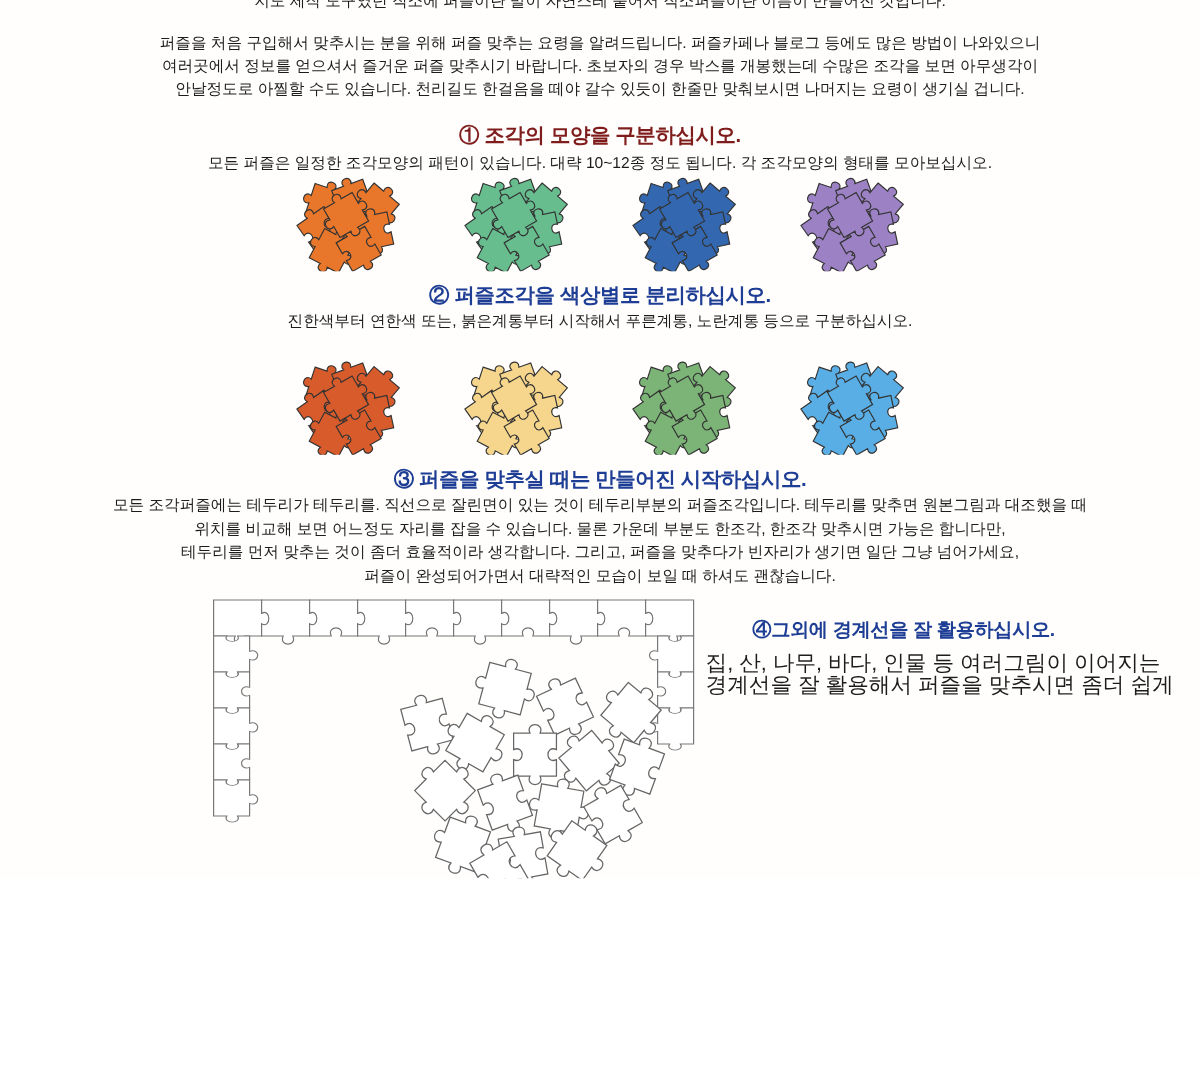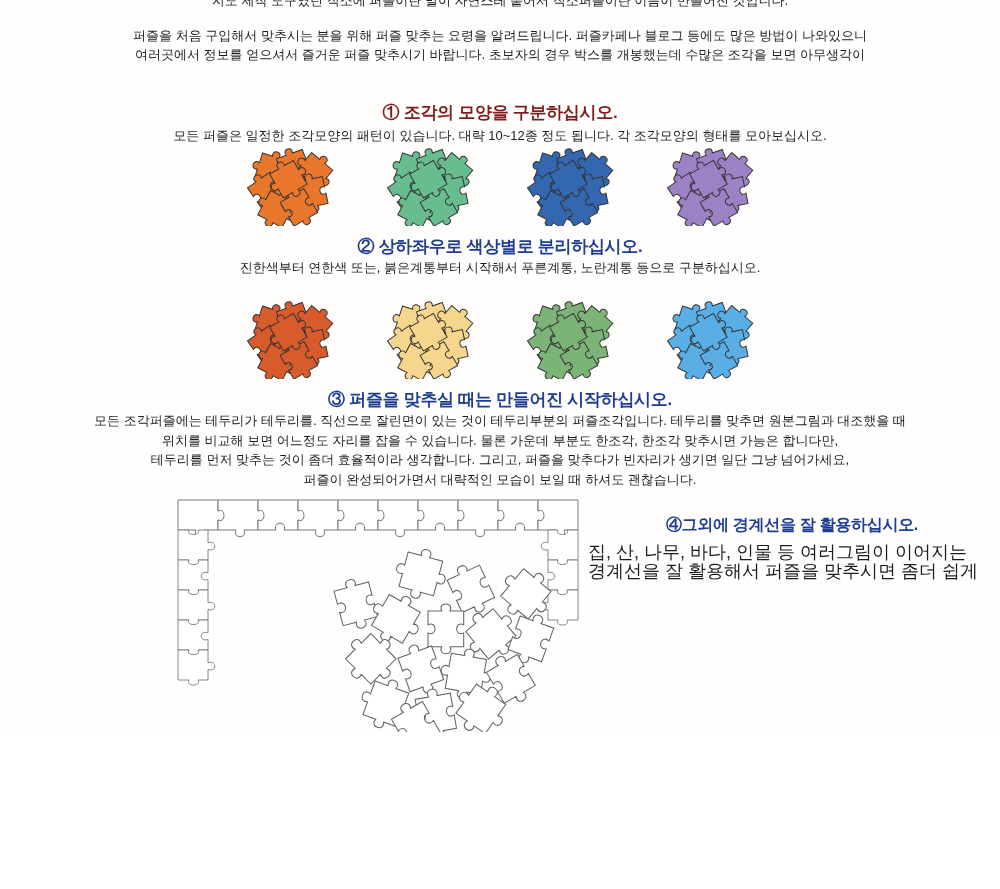--- a/index.html
+++ b/index.html
@@ -10,21 +10,21 @@
     font-family:"Liberation Sans", sans-serif; color:#1c1c1c;
   }
   .center { position:absolute; left:0; right:0; text-align:center; }
   .line { white-space:nowrap; }
   .body-txt { font-size:13px; line-height:19px; }
   .heading { font-size:17px; font-weight:700; letter-spacing:-0.3px; }
   .sub3 { line-height:19.5px; }
   .clusters { position:absolute; left:0; right:0; display:flex; justify-content:center; gap:40px; }
   .cluster-box { width:100px; height:84px; }
   .diagram { position:absolute; left:168px; top:496px; }
-  .sec4 { position:absolute; left:588px; top:515px; width:330px; text-align:right; }
+  .sec4 { position:absolute; left:588px; top:515px; width:330px; text-align:center; }
   .sec4 .heading { font-size:16px; }
   .sec4 .body-txt { margin-top:7px; font-size:18px; line-height:19px; }
   .banner { position:absolute; left:99px; top:809px; width:802px; height:57px; }
   .defs-svg { position:absolute; width:0; height:0; }
 </style>
 </head>
 <body>
 
 <svg class="defs-svg" aria-hidden="true">
   <defs>
@@ -78,41 +78,42 @@
   </defs>
 </svg>
 
 <div class="page">
 
   <div class="center body-txt line" style="top:-9px">지도 제작 도구였던 직소에 퍼즐이란 말이 자연스레 붙어서 직소퍼즐이란 이름이 만들어진 것입니다.</div>
 
   <div class="center" style="top:26px">
     <div class="body-txt line">퍼즐을 처음 구입해서 맞추시는 분을 위해 퍼즐 맞추는 요령을 알려드립니다. 퍼즐카페나 블로그 등에도 많은 방법이 나와있으니</div>
     <div class="body-txt line">여러곳에서 정보를 얻으셔서 즐거운 퍼즐 맞추시기 바랍니다. 초보자의 경우 박스를 개봉했는데 수많은 조각을 보면 아무생각이</div>
+    <div class="body-txt line">안날정도로 아찔할 수도 있습니다. 천리길도 한걸음을 떼야 갈수 있듯이 한줄만 맞춰보시면 나머지는 요령이 생기실 겁니다.</div>
   </div>
 
   <div class="center heading line" style="top: 101px; color: #7f1d1d;">① 조각의 모양을 구분하십시오.</div>
   <div class="center body-txt line" style="top:126px">모든 퍼즐은 일정한 조각모양의 패턴이 있습니다. 대략 10~12종 정도 됩니다. 각 조각모양의 형태를 모아보십시오.</div>
 
   <div class="clusters" style="top:142px">
     <svg class="cluster-box" viewBox="-14 -14 120 104">
         <use href="#cluster" fill="#E8772B"></use>
       </svg>
     <svg class="cluster-box" viewBox="-14 -14 120 104">
         <use href="#cluster" fill="#67BD8E"></use>
       </svg>
     <svg class="cluster-box" viewBox="-14 -14 120 104">
         <use href="#cluster" fill="#3368B0"></use>
       </svg>
     <svg class="cluster-box" viewBox="-14 -14 120 104">
         <use href="#cluster" fill="#9C81C4"></use>
       </svg>
   </div>
 
-  <div class="center heading line" style="top: 235px; color: rgb(30, 61, 148);">② 상하좌우로 색상별로 분리하십시오.</div>
+  <div class="center heading line" style="top: 235px; color: rgb(30, 61, 148);">② 퍼즐조각을 색상별로 분리하십시오.</div>
   <div class="center" style="top:258px">
     <div class="body-txt line">진한색부터 연한색 또는, 붉은계통부터 시작해서 푸른계통, 노란계통 등으로 구분하십시오.</div>
   </div>
 
   <div class="clusters" style="top:295px">
     <svg class="cluster-box" viewBox="-14 -14 120 104">
         <use href="#cluster" fill="#D85B2B"></use>
       </svg>
     <svg class="cluster-box" viewBox="-14 -14 120 104">
         <use href="#cluster" fill="#F6D68C"></use>

